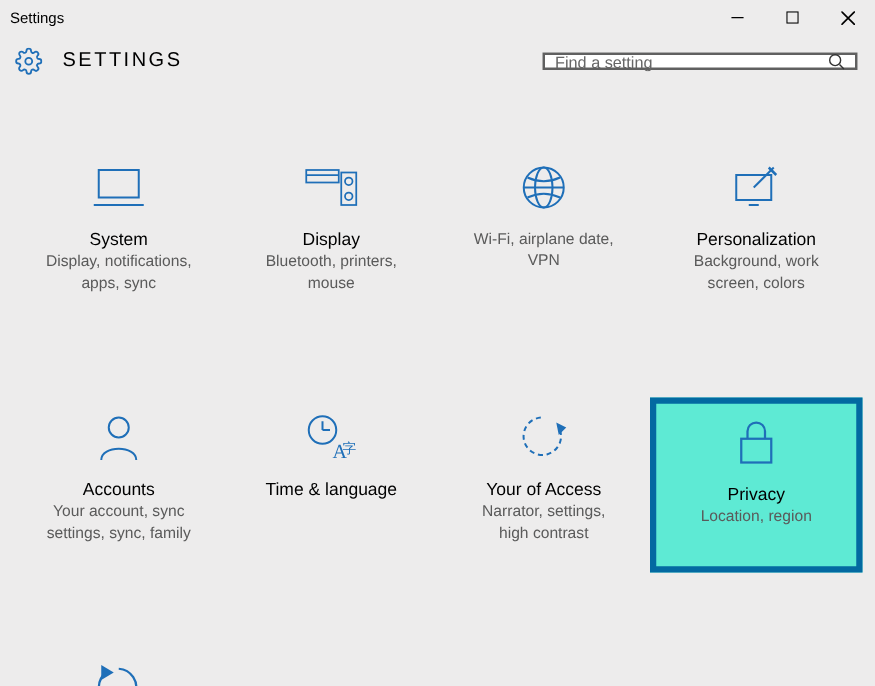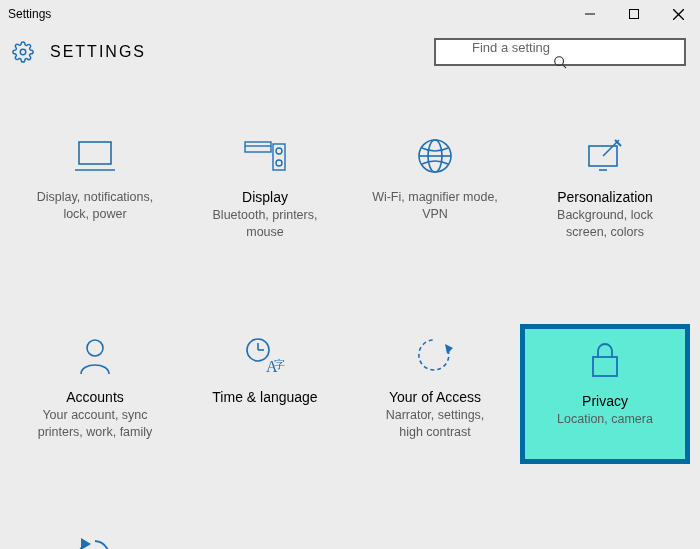--- a/index.html
+++ b/index.html
@@ -49,28 +49,27 @@
     height: 22px;
     color: #1f6fb8;
   }
   .header-title {
     font-size: 16px;
     letter-spacing: 2px;
     font-weight: 500;
   }
   .search {
     width: 252px;
-    height: 28px;
+    height: 14px;
     border: 2px solid #606060;
     background: #fff;
     display: flex;
     align-items: center;
     padding: 0 8px;
     justify-content: space-between;
-    flex-direction: column;
   }
   .search input {
     border: none;
     outline: none;
     font-size: 13px;
     flex: 1;
     background: transparent;
     color: #555;
     font-family: inherit;
   }
@@ -165,22 +164,23 @@
 
 <div class="grid">
 
   <div class="tile">
     <div class="tile-icon">
       <svg width="44" height="36" viewBox="0 0 44 36" fill="none" stroke-width="1.6">
         <rect x="6" y="4" width="32" height="22"></rect>
         <line x1="2" y1="32" x2="42" y2="32"></line>
       </svg>
     </div>
+    <div class="tile-title">System</div>
     <div class="tile-sub">Display, notifications,
-lock, power</div>
+apps, sync</div>
   </div>
 
   <div class="tile">
     <div class="tile-icon">
       <svg width="48" height="36" viewBox="0 0 48 36" fill="none" stroke-width="1.4">
         <rect x="4" y="4" width="26" height="10"></rect>
         <line x1="4" y1="8" x2="30" y2="8"></line>
         <rect x="32" y="6" width="12" height="26"></rect>
         <circle cx="38" cy="13" r="3"></circle>
         <circle cx="38" cy="25" r="3"></circle>
@@ -194,48 +194,48 @@
   <div class="tile">
     <div class="tile-icon">
       <svg width="38" height="38" viewBox="0 0 38 38" fill="none" stroke-width="1.6">
         <circle cx="19" cy="19" r="16"></circle>
         <ellipse cx="19" cy="19" rx="7" ry="16"></ellipse>
         <line x1="3" y1="19" x2="35" y2="19"></line>
         <path d="M6 11 Q19 17 32 11"></path>
         <path d="M6 27 Q19 21 32 27"></path>
       </svg>
     </div>
-    <div class="tile-sub">Wi-Fi, magnifier mode,
+    <div class="tile-sub">Wi-Fi, airplane date,
 VPN</div>
   </div>
 
   <div class="tile">
     <div class="tile-icon">
       <svg width="44" height="36" viewBox="0 0 44 36" fill="none" stroke-width="1.6">
         <rect x="6" y="8" width="28" height="20"></rect>
         <line x1="16" y1="32" x2="24" y2="32"></line>
         <path d="M20 18 L36 2"></path>
         <path d="M32 2 L38 8" stroke-width="2"></path>
       </svg>
     </div>
     <div class="tile-title">Personalization</div>
-    <div class="tile-sub">Background, lock
+    <div class="tile-sub">Background, work
 screen, colors</div>
   </div>
 
   <div class="tile">
     <div class="tile-icon">
       <svg width="36" height="40" viewBox="0 0 36 40" fill="none" stroke-width="1.6">
         <circle cx="18" cy="12" r="8"></circle>
         <path d="M4 38 C4 26 32 26 32 38"></path>
       </svg>
     </div>
     <div class="tile-title">Accounts</div>
     <div class="tile-sub">Your account, sync
-printers, work, family</div>
+settings, sync, family</div>
   </div>
 
   <div class="tile">
     <div class="tile-icon">
       <svg width="42" height="40" viewBox="0 0 42 40" fill="none" stroke-width="1.6">
         <circle cx="14" cy="14" r="11"></circle>
         <line x1="14" y1="14" x2="14" y2="7"></line>
         <line x1="14" y1="14" x2="20" y2="14"></line>
         <text x="22" y="36" font-size="16" fill="#1f6fb8" stroke="none" font-family="Segoe UI">A</text>
         <text x="30" y="32" font-size="11" fill="#1f6fb8" stroke="none" font-family="Segoe UI">字</text>
@@ -257,21 +257,21 @@
   </div>
 
   <div class="tile hovered">
     <div class="tile-icon">
       <svg width="34" height="40" viewBox="0 0 34 40" fill="none" stroke-width="1.8">
         <rect x="5" y="17" width="24" height="19"></rect>
         <path d="M10 17 V11 a7 7 0 0 1 14 0 V17"></path>
       </svg>
     </div>
     <div class="tile-title">Privacy</div>
-    <div class="tile-sub">Location, camera</div>
+    <div class="tile-sub">Location, region</div>
   </div>
 
   <div class="tile">
     <div class="tile-icon">
       <svg width="40" height="40" viewBox="0 0 40 40" fill="none" stroke-width="1.8">
         <path d="M10 8 A15 15 0 1 0 20 5"></path>
         <polygon points="6,2 6,14 16,8" fill="#1f6fb8" stroke="none"></polygon>
       </svg>
     </div>
 

